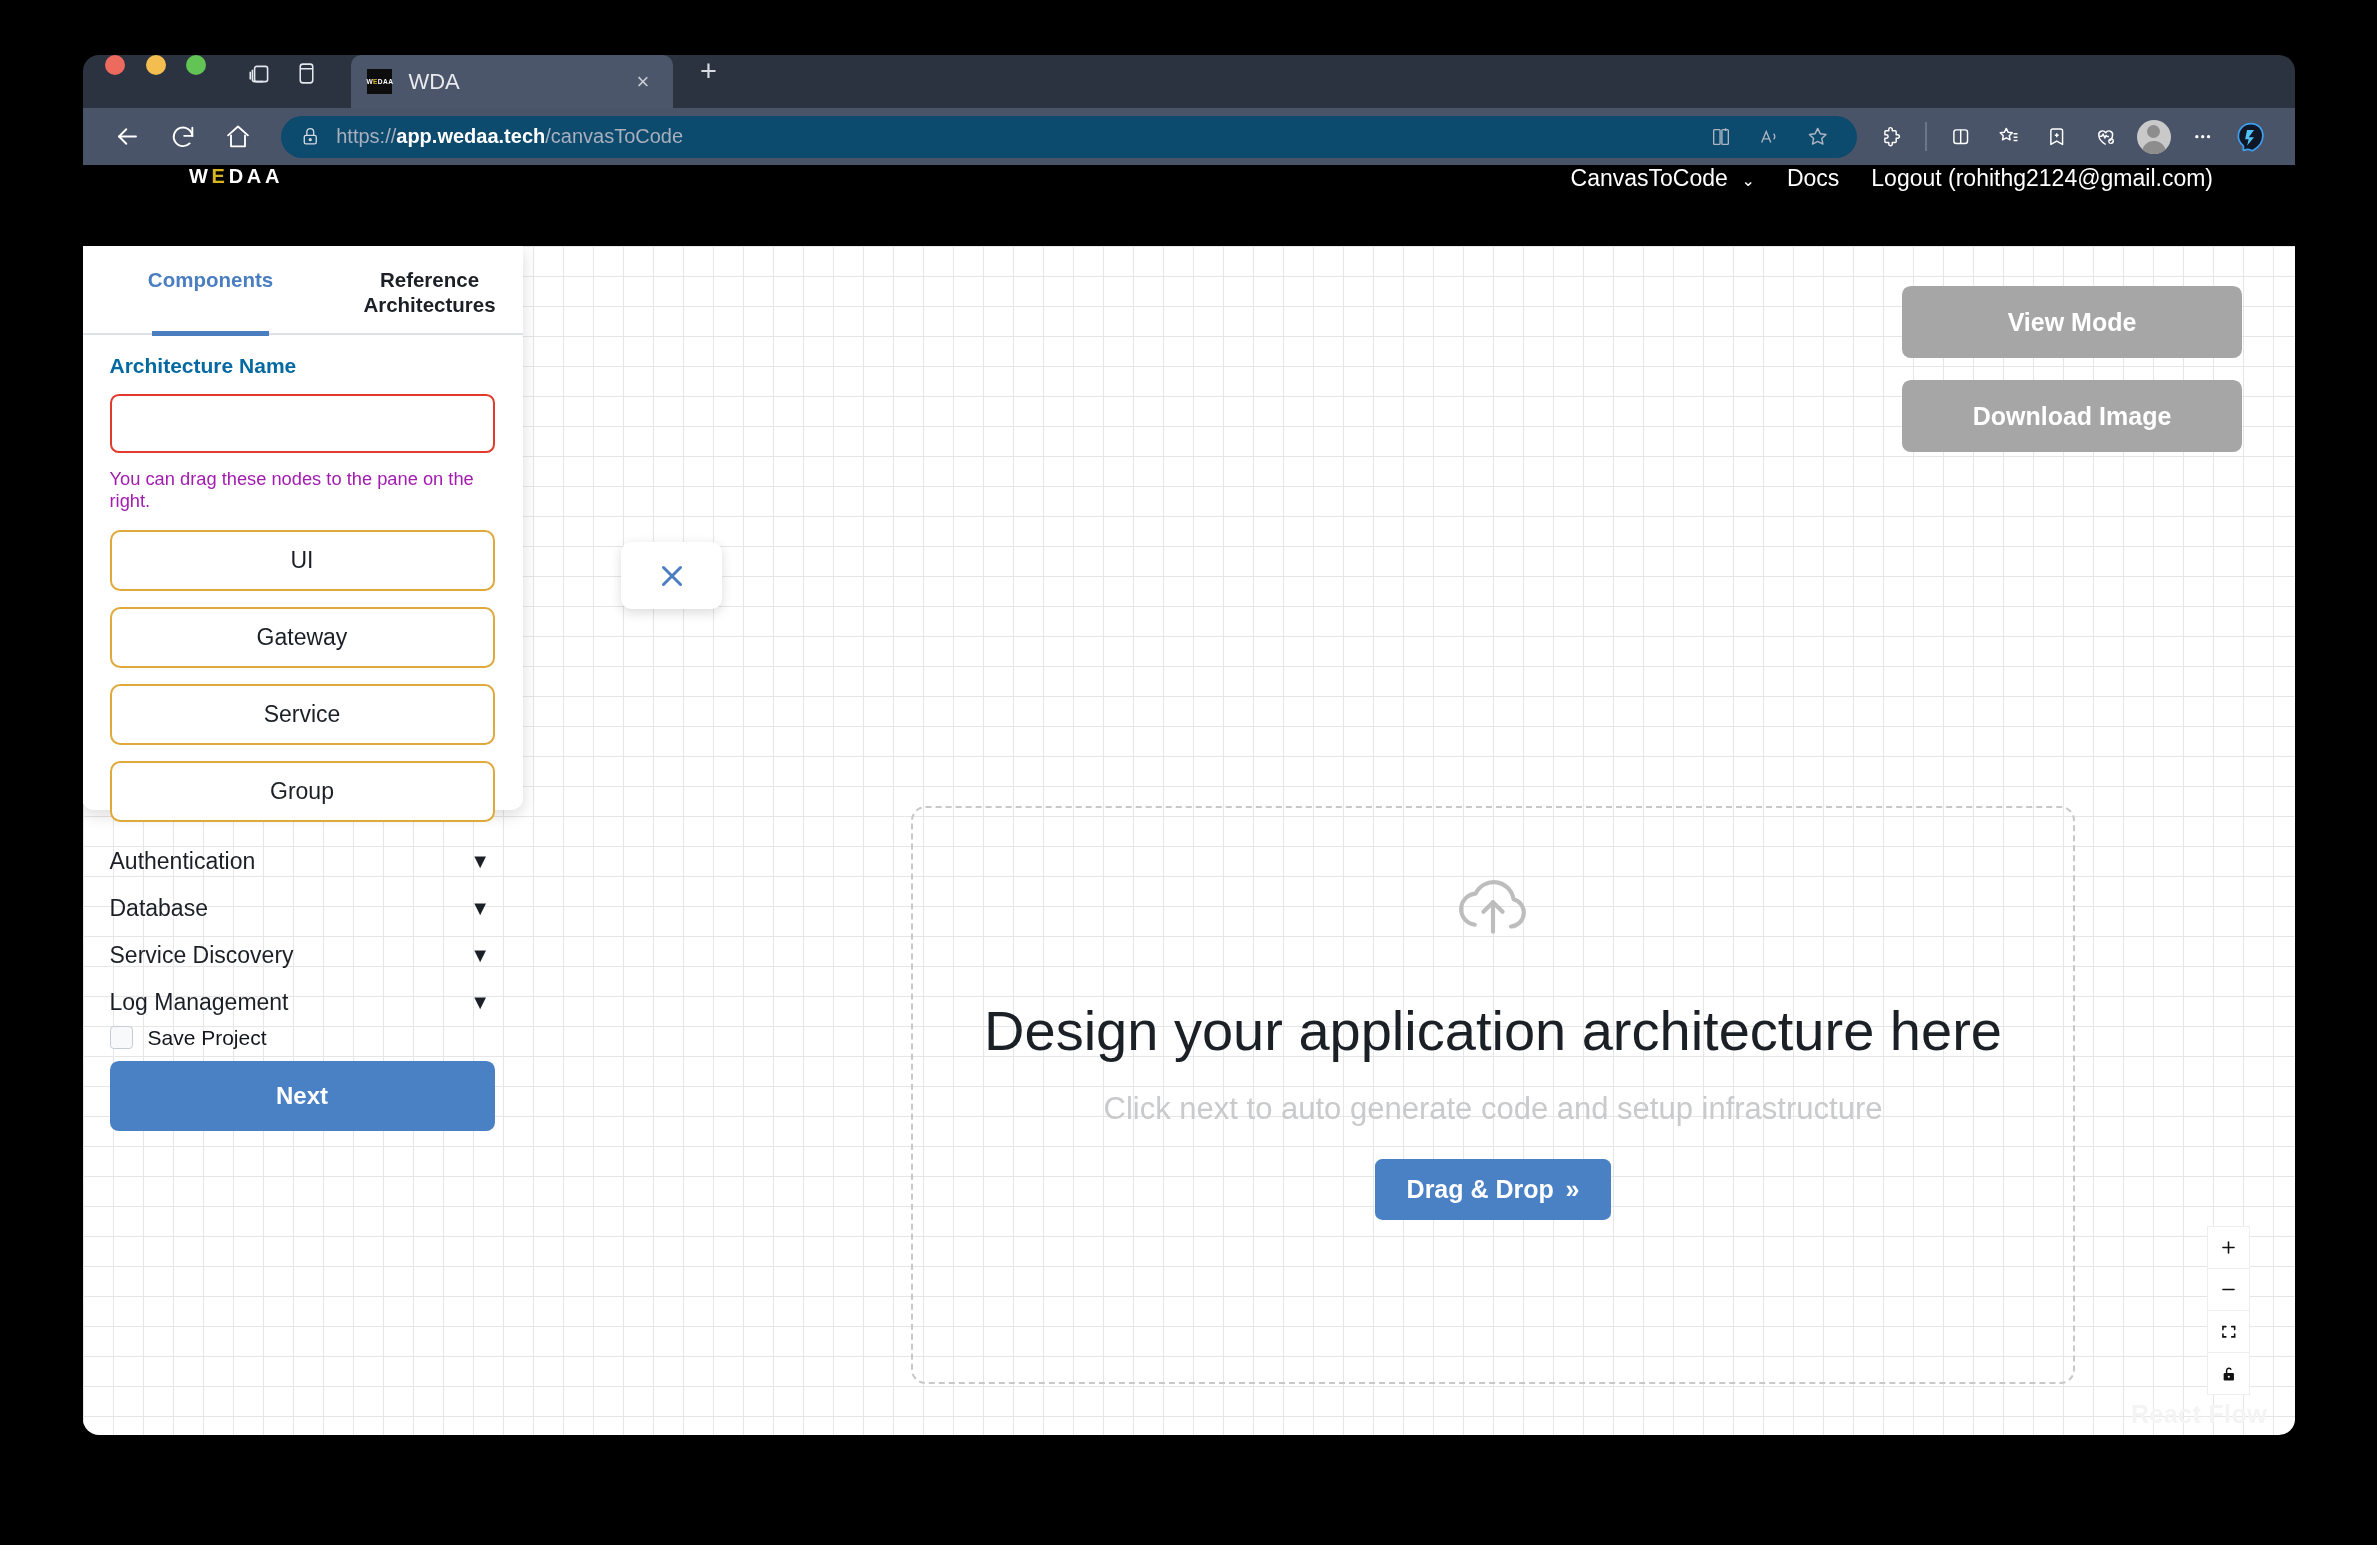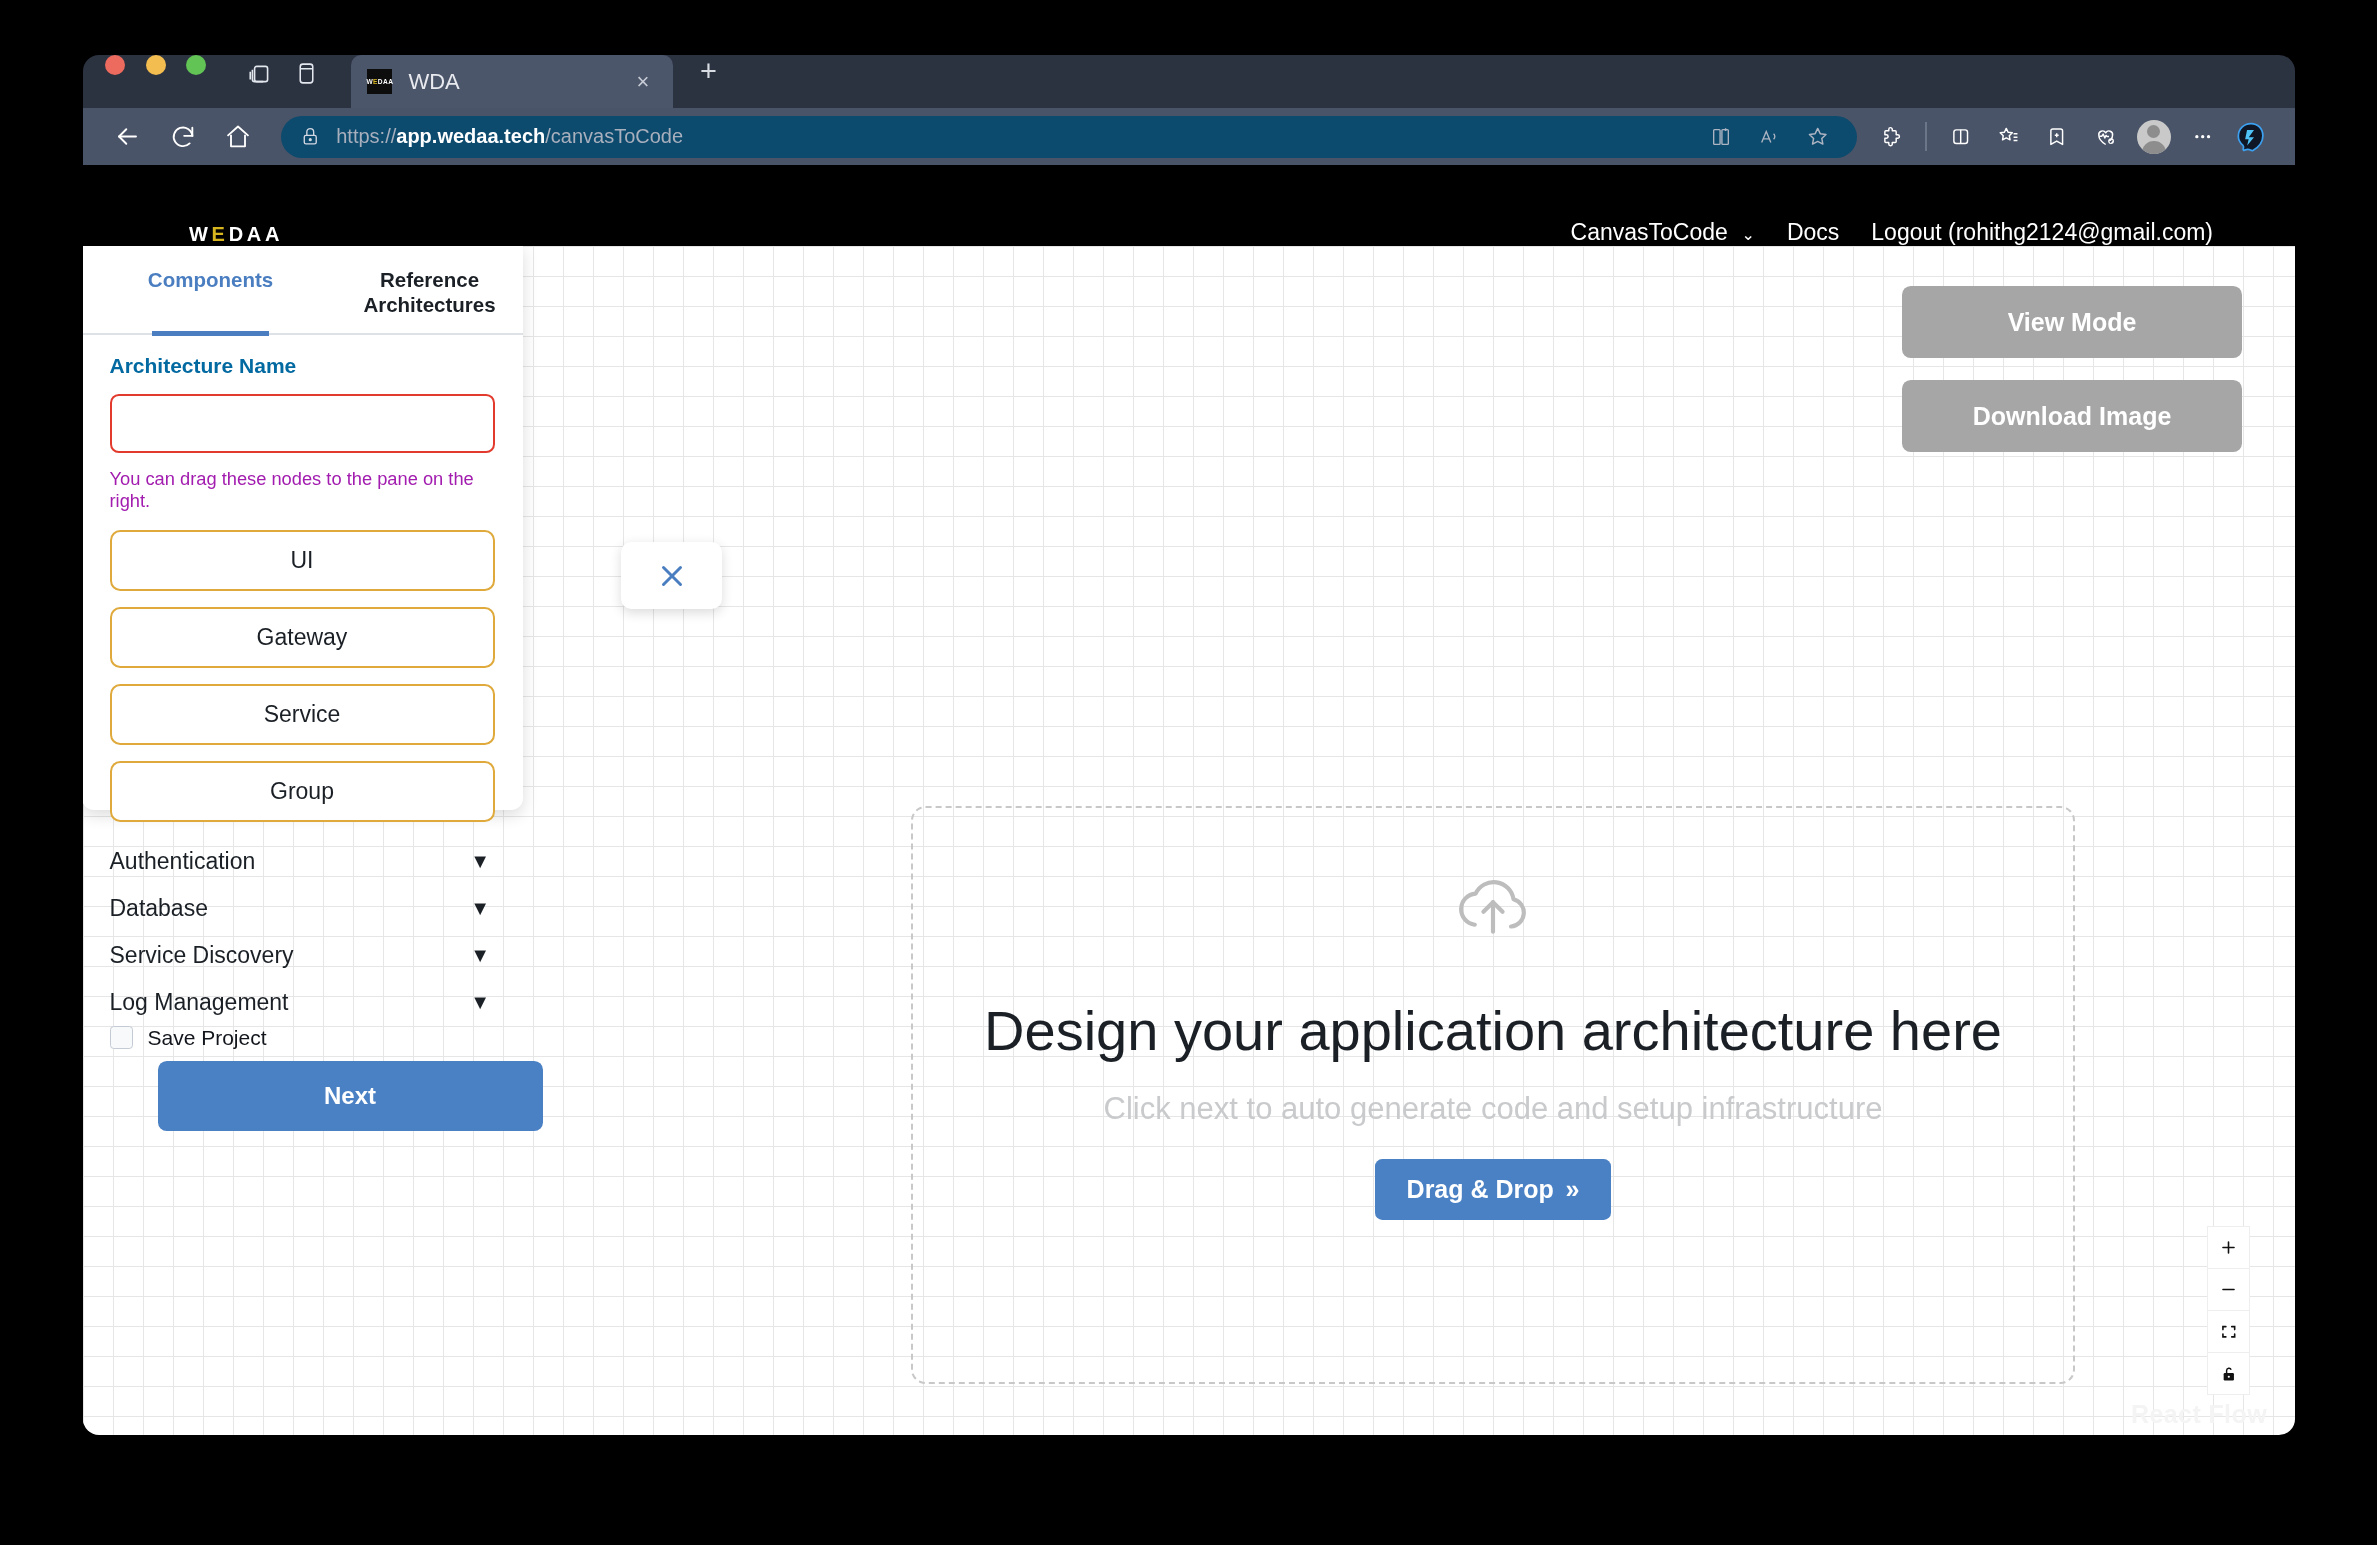--- a/index.html
+++ b/index.html
@@ -97,21 +97,21 @@
   .tr-sep { width: 1.5px; height: 29px; background: #6c7689; margin: 0 7.3px; }
   #avatar-icon { width: 34px; height: 34px; border-radius: 50%; background: #c9c9c9; position: relative; overflow: hidden; }
   #avatar-icon::before { content:''; position:absolute; width:13px; height:13px; border-radius:50%; background:#8d8d8d; left:10.2px; top:5.9px; }
   #avatar-icon::after { content:''; position:absolute; width:23.4px; height:14.6px; border-radius:11.7px 11.7px 0 0; background:#8d8d8d; left:5.1px; top:21px; }
 
   
   #app-header {
     height: 81px;
     background: #000000;
     display: flex;
-    align-items: flex-end;
+    align-items: flex-start;
     padding: 0 66px 0 106px;
     box-sizing: border-box;
   }
   #wedaa-logo {
     font-size: 20px;
     font-weight: bold;
     letter-spacing: 3.7px;
     color: #ffffff;
   }
   #wedaa-logo .logo-e { color: #d6b51f; }
@@ -238,21 +238,20 @@
   #next-button {
     width: 100%;
     height: 70px;
     background: #4a80c4;
     border: none;
     border-radius: 8.8px;
     color: #ffffff;
     font-size: 24px;
     font-weight: bold;
     font-family: "Liberation Sans", sans-serif;
-    margin-left: 48px;
   }
 
   
   #panel-close-btn {
     position: absolute;
     left: 538px;
     top: 296px;
     width: 101px;
     height: 67px;
     background: #ffffff;

